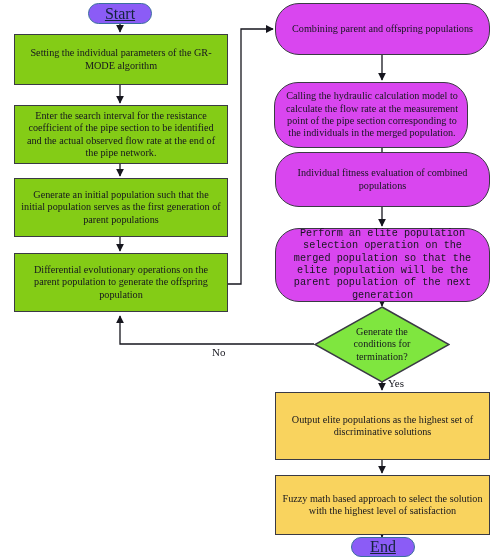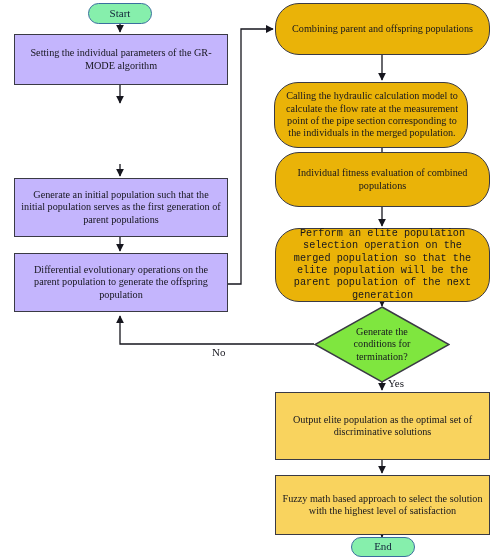--- a/index.html
+++ b/index.html
@@ -24,29 +24,30 @@
     text-align: center;
     color: #16161e;
     line-height: 1.22;
     z-index: 3;
   }
   .proc {
     border: 1.5px solid #3a3a44;
     padding: 3px 6px;
     font-size: 10.2px;
   }
-  .orange { background: #c4b5fd; }
-  .cyan   { background: #eab308; border-radius: 24px; }
+  .orange { background: #84cc16; }
+  .cyan   { background: #d946ef; border-radius: 24px; }
   .yellow { background: #F9D35E; }
   .terminator {
-    background: #86efac;
+    background: #8b5cf6;
     border: 1.2px solid #3a6f9e;
     border-radius: 999px;
-    font-size: 11px;
+    font-size: 16px;
     color: #12233a;
+    text-decoration: underline;
   }
   .diamond-wrap {
     position: absolute;
     z-index: 3;
   }
   .diamond-wrap svg {
     position: absolute;
     left: 0;
     top: 0;
     display: block;
@@ -124,20 +125,23 @@
   </svg>
 
   <div class="node terminator" style="left:88px; top:3px; width:64px; height:21px;">
     <span>Start</span>
   </div>
 
   <div class="node proc orange" style="left:14px; top:34px; width:214px; height:51px;">
     <span>Setting the individual parameters of the GR-MODE algorithm</span>
   </div>
 
+  <div class="node proc orange" style="left:14px; top:105px; width:214px; height:59px;">
+    <span>Enter the search interval for the resistance coefficient of the pipe section to be identified and the actual observed flow rate at the end of the pipe network.</span>
+  </div>
 
   <div class="node proc orange" style="left:14px; top:178px; width:214px; height:59px;">
     <span>Generate an initial population such that the initial population serves as the first generation of parent populations</span>
   </div>
 
   <div class="node proc orange" style="left:14px; top:253px; width:214px; height:59px;">
     <span>Differential evolutionary operations on the parent population to generate the offspring population</span>
   </div>
 
   <div class="node proc cyan" style="left:275px; top:3px; width:215px; height:52px;">
@@ -157,21 +161,21 @@
   </div>
 
   <div class="diamond-wrap" style="left:314px; top:306px; width:136px; height:77px;">
     <svg width="136" height="77" viewBox="0 0 136 77" xmlns="http://www.w3.org/2000/svg">
       <polygon points="68,1 135,38.5 68,76 1,38.5" fill="#7FE63F" stroke="#3a3a44" stroke-width="1.5"></polygon>
     </svg>
     <div class="diamond-label">Generate the conditions for termination?</div>
   </div>
 
   <div class="node proc yellow" style="left:275px; top:392px; width:215px; height:68px;">
-    <span>Output elite population as the optimal set of discriminative solutions</span>
+    <span>Output elite populations as the highest set of discriminative solutions</span>
   </div>
 
   <div class="node proc yellow" style="left:275px; top:475px; width:215px; height:60px;">
     <span>Fuzzy math based approach to select the solution with the highest level of satisfaction</span>
   </div>
 
   <div class="node terminator" style="left:351px; top:537px; width:64px; height:20px;">
     <span>End</span>
   </div>
 

